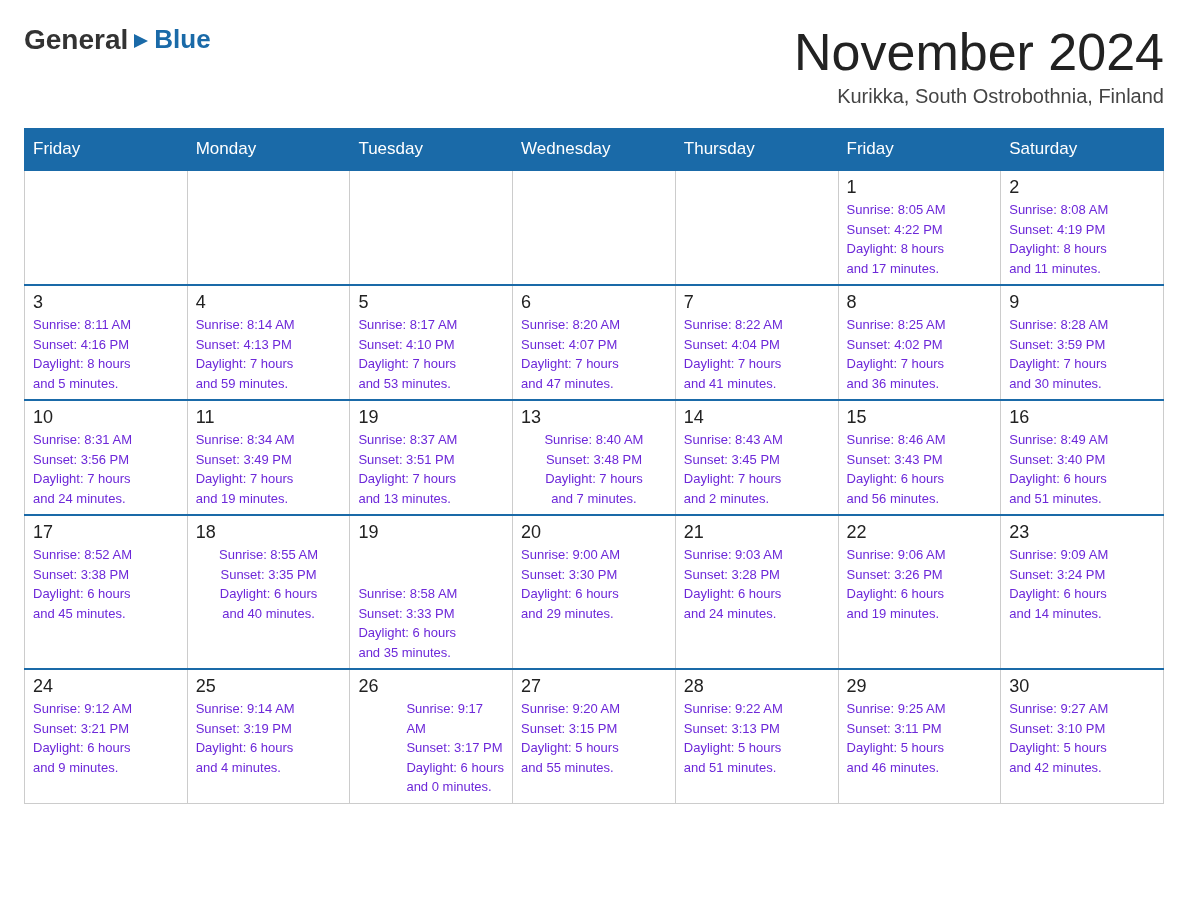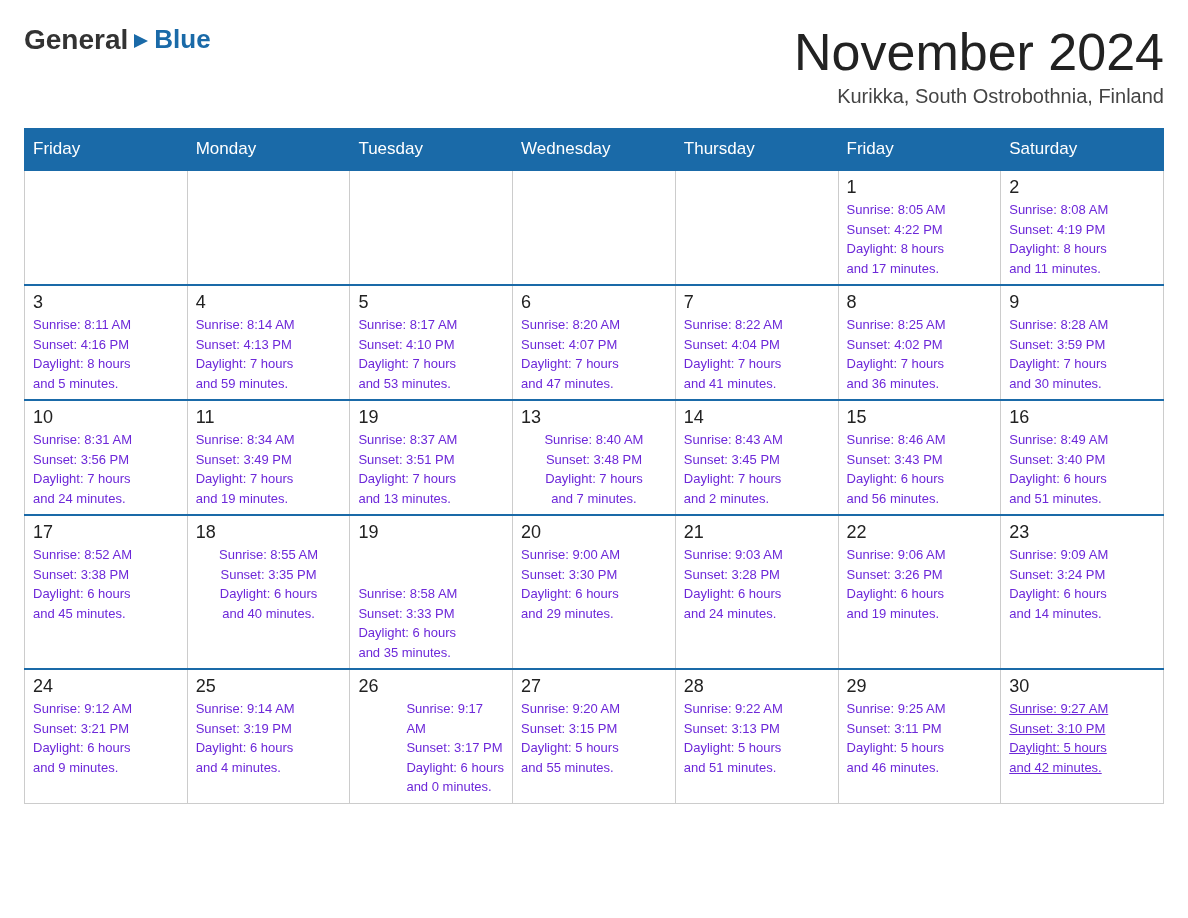--- a/index.html
+++ b/index.html
@@ -329,20 +329,20 @@
         </td>
         <td>
           <span class="day-number">29</span>
           <div class="day-info" style="white-space: pre-line;">Sunrise: 9:25 AM
 Sunset: 3:11 PM
 Daylight: 5 hours
 and 46 minutes.</div>
         </td>
         <td>
           <span class="day-number">30</span>
-          <div class="day-info" style="white-space: pre-line; text-decoration: underline;">Sunrise: 9:27 AM
+          <div class="day-info" style="white-space: pre-line;">Sunrise: 9:27 AM
 Sunset: 3:10 PM
 Daylight: 5 hours
 and 42 minutes.</div>
         </td>
       </tr>
     </tbody>
 </table>
 
 </body></html>

